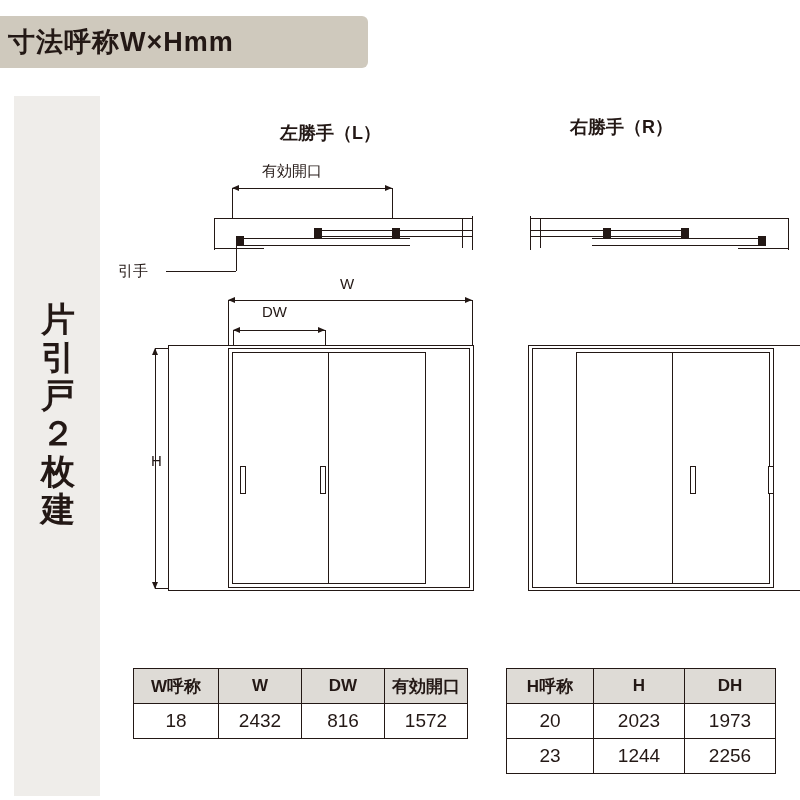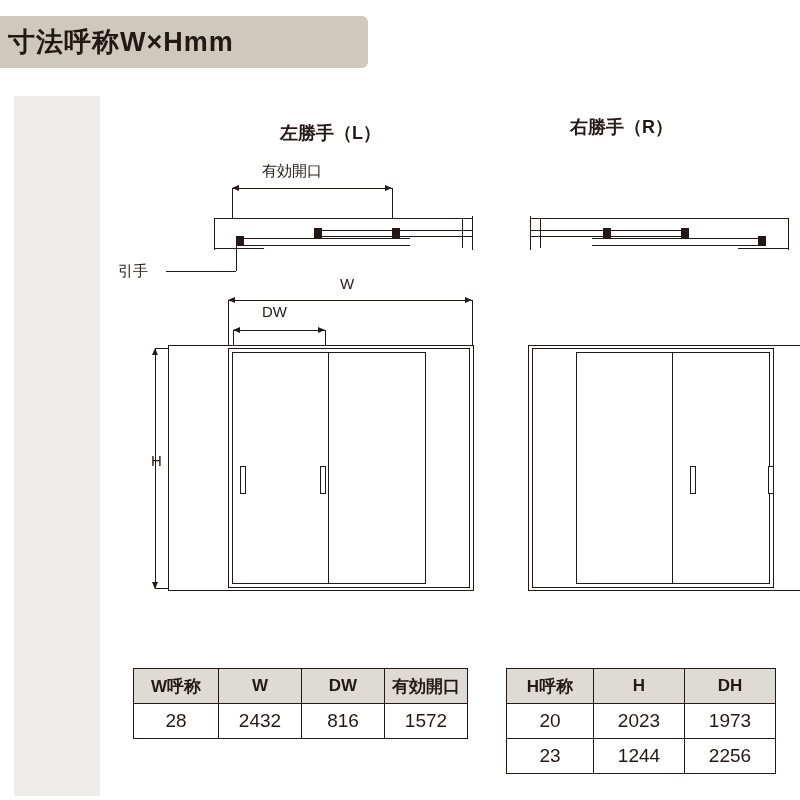--- a/index.html
+++ b/index.html
@@ -87,20 +87,21 @@
 </head>
 <body>
 
 <div class="page">
 
   <div class="title-banner">
     <span>寸法呼称W×Hmm</span>
   </div>
 
   <div class="side-strip"></div>
+  <div class="side-label">片引戸２枚建</div>
 
   <div class="variant-head" id="head-left">左勝手（L）</div>
   <div class="variant-head" id="head-right">右勝手（R）</div>
 
   <div>
 
     <div class="lbl" style="left:262px;top:162px;">有効開口</div>
     <div class="ln hl" style="left:232px;top:188px;width:160px;"></div>
     <div class="arrowL" style="left:232px;top:185px;"></div>
     <div class="arrowR" style="left:385px;top:185px;"></div>
@@ -195,21 +196,21 @@
     <thead>
       <tr>
         <th>W呼称</th>
         <th>W</th>
         <th>DW</th>
         <th>有効開口</th>
       </tr>
     </thead>
     <tbody>
       <tr>
-        <td>28</td>
+        <td>18</td>
         <td>2432</td>
         <td>816</td>
         <td>1572</td>
       </tr>
     </tbody>
   </table>
 
   <table id="h-table">
     <thead>
       <tr>

